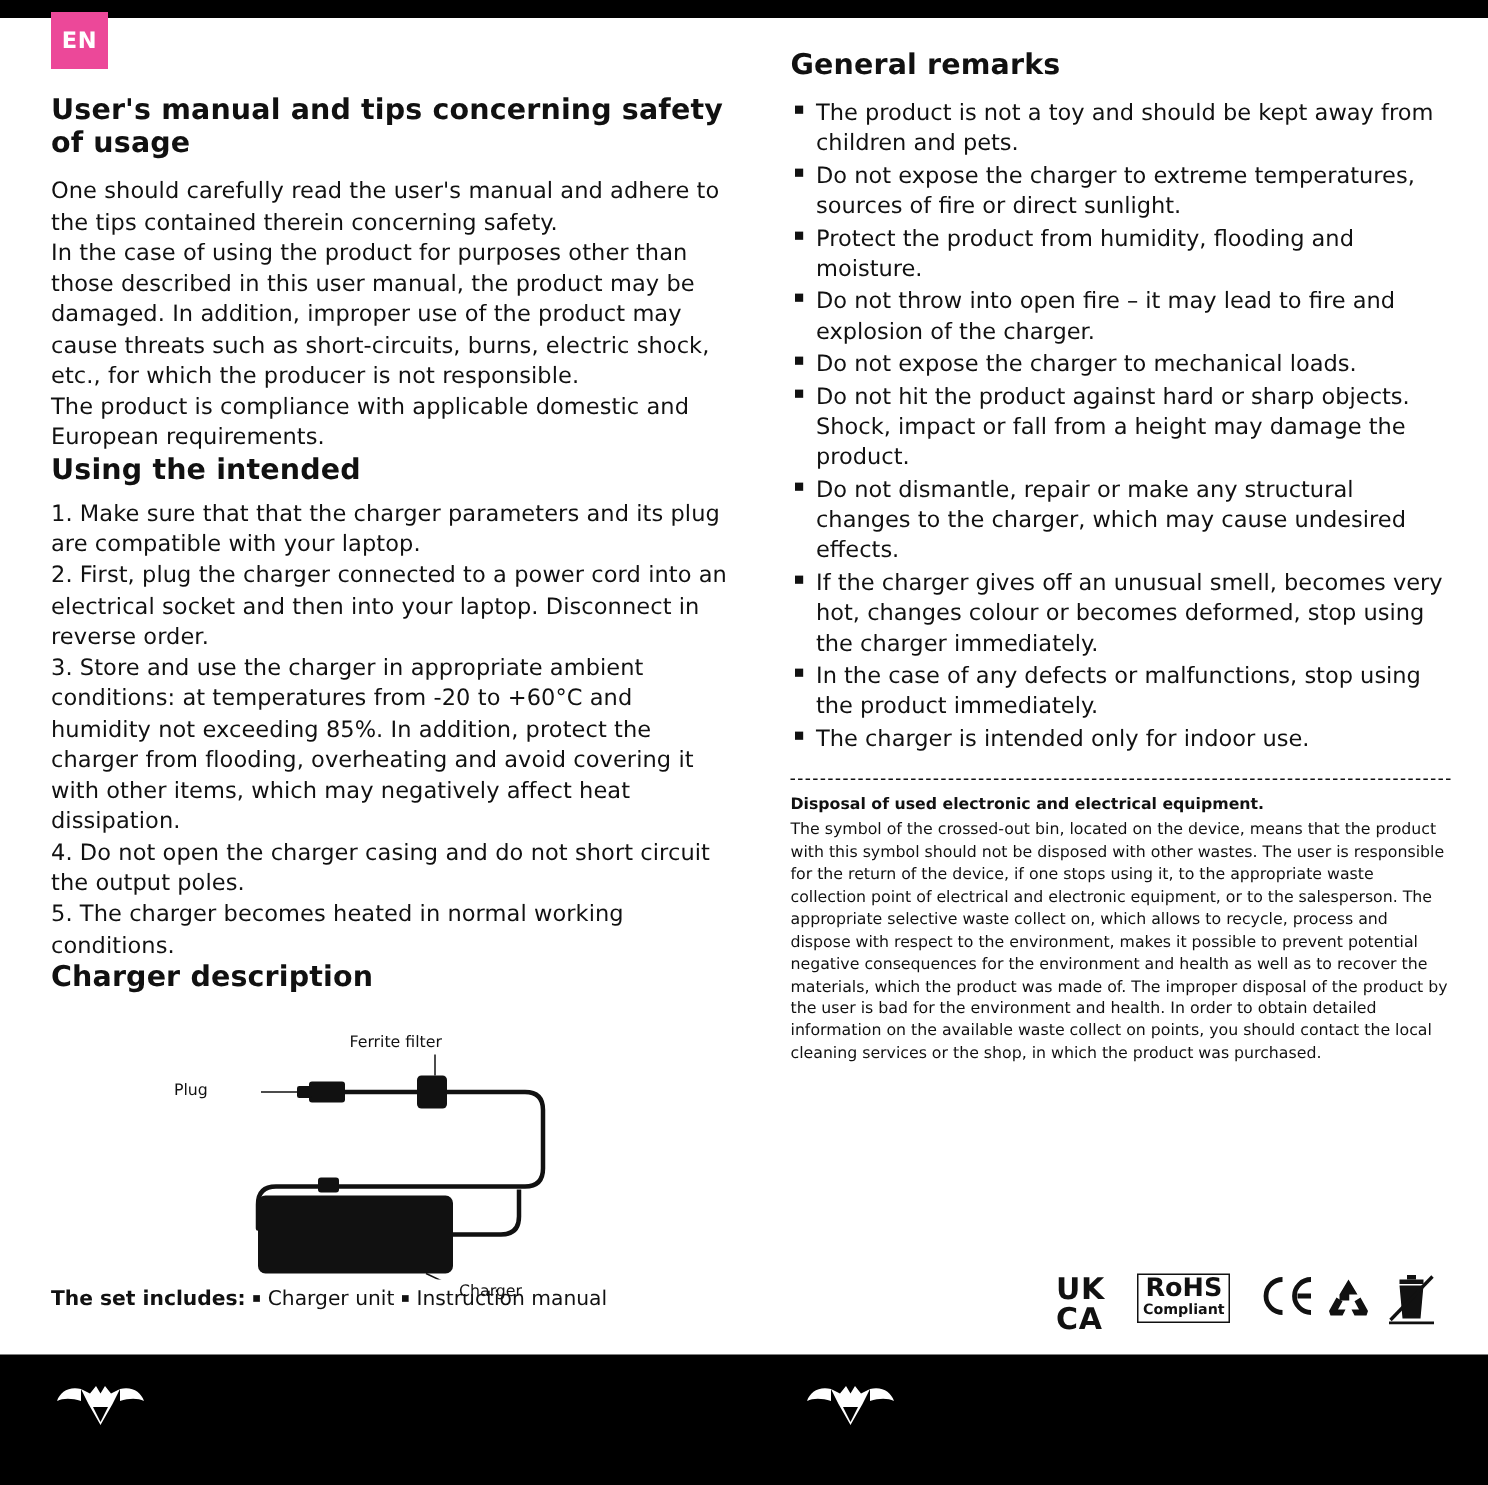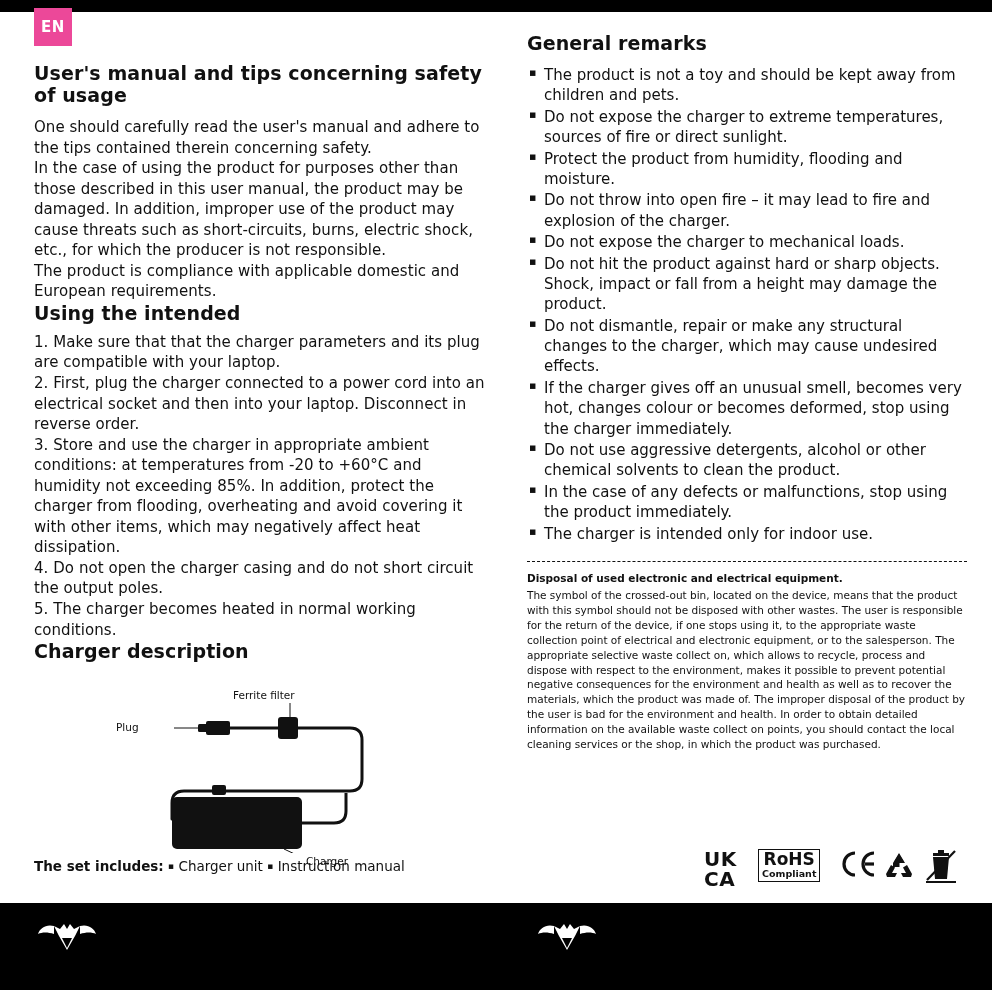--- a/index.html
+++ b/index.html
@@ -256,21 +256,20 @@
 
   <ul class="bullets">
     <li>The product is not a toy and should be kept away from children and pets.</li>
     <li>Do not expose the charger to extreme temperatures, sources of fire or direct sunlight.</li>
     <li>Protect the product from humidity, flooding and moisture.</li>
     <li>Do not throw into open fire – it may lead to fire and explosion of the charger.</li>
     <li>Do not expose the charger to mechanical loads.</li>
     <li>Do not hit the product against hard or sharp objects. Shock, impact or fall from a height may damage the product.</li>
     <li>Do not dismantle, repair or make any structural changes to the charger, which may cause undesired effects.</li>
     <li>If the charger gives off an unusual smell, becomes very hot, changes colour or becomes deformed, stop using the charger immediately.</li>
-    <li>Do not use aggressive detergents, alcohol or other chemical solvents to clean the product.</li>
     <li>In the case of any defects or malfunctions, stop using the product immediately.</li>
     <li>The charger is intended only for indoor use.</li>
   </ul>
 
   <div class="dashed-div"></div>
 
   <p class="disposal-title">Disposal of used electronic and electrical equipment.</p>
   <p class="disposal-text">The symbol of the crossed-out bin, located on the device, means that the product with this symbol should not be disposed with other wastes. The user is responsible for the return of the device, if one stops using it, to the appropriate waste collection point of electrical and electronic equipment, or to the salesperson. The appropriate selective waste collect on, which allows to recycle, process and dispose with respect to the environment, makes it possible to prevent potential negative consequences for the environment and health as well as to recover the materials, which the product was made of. The improper disposal of the product by the user is bad for the environment and health. In order to obtain detailed information on the available waste collect on points, you should contact the local cleaning services or the shop, in which the product was purchased.</p>
 </div>
 

